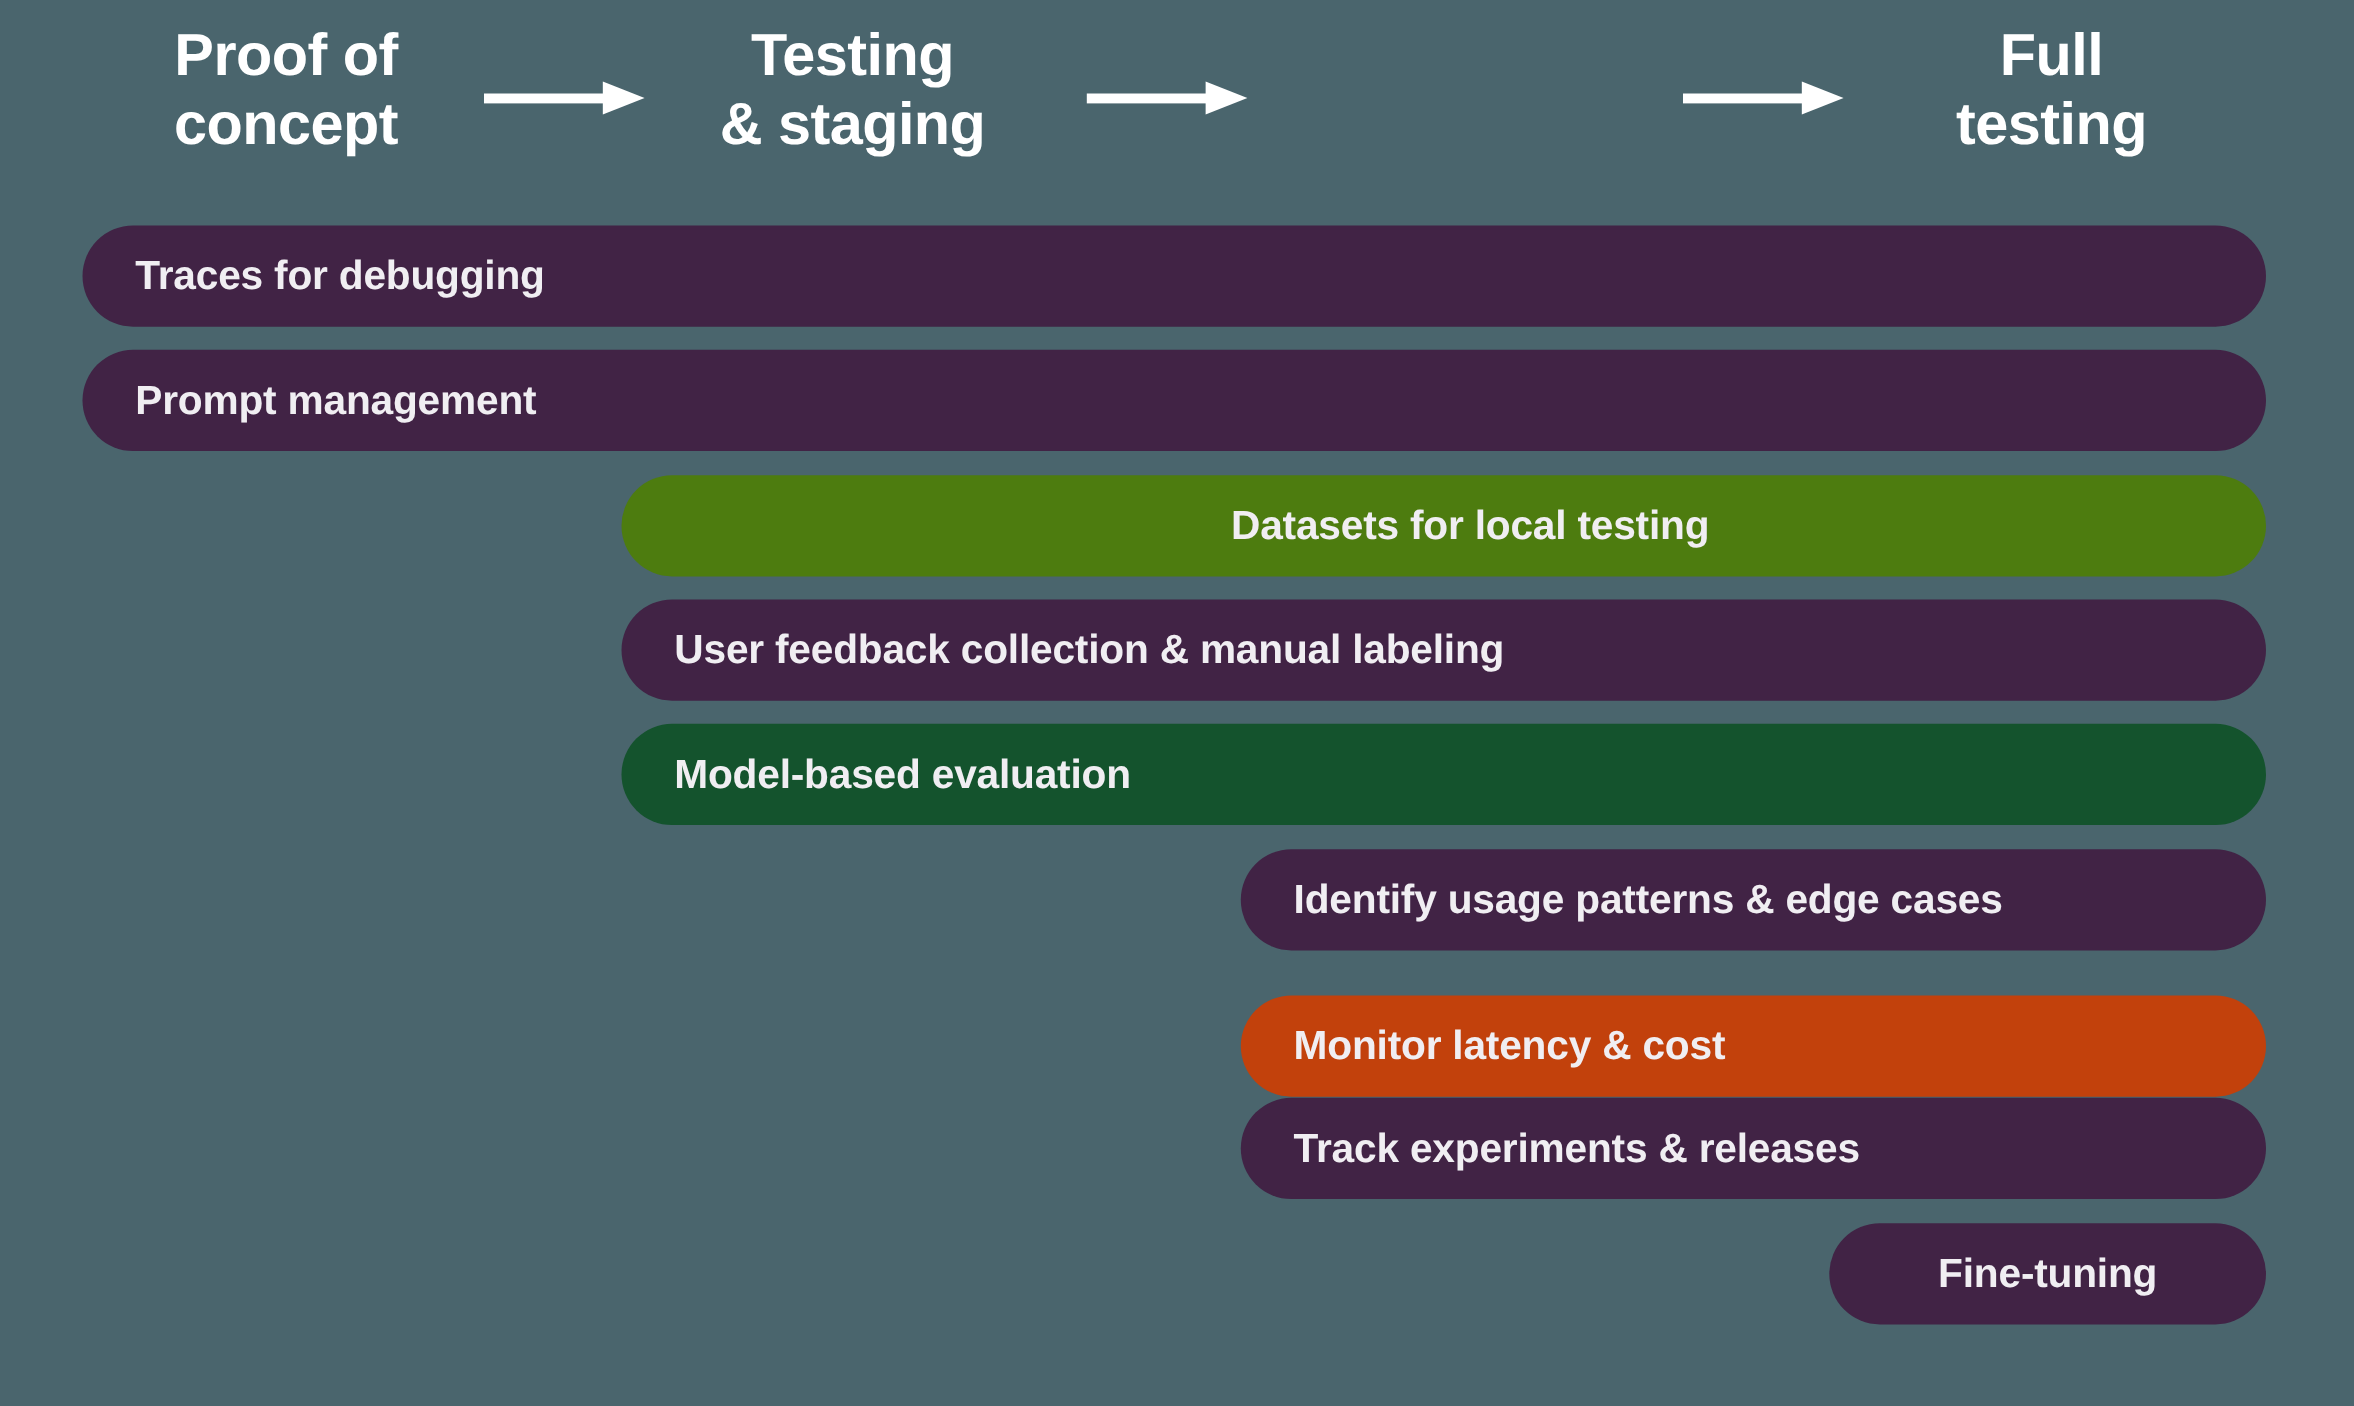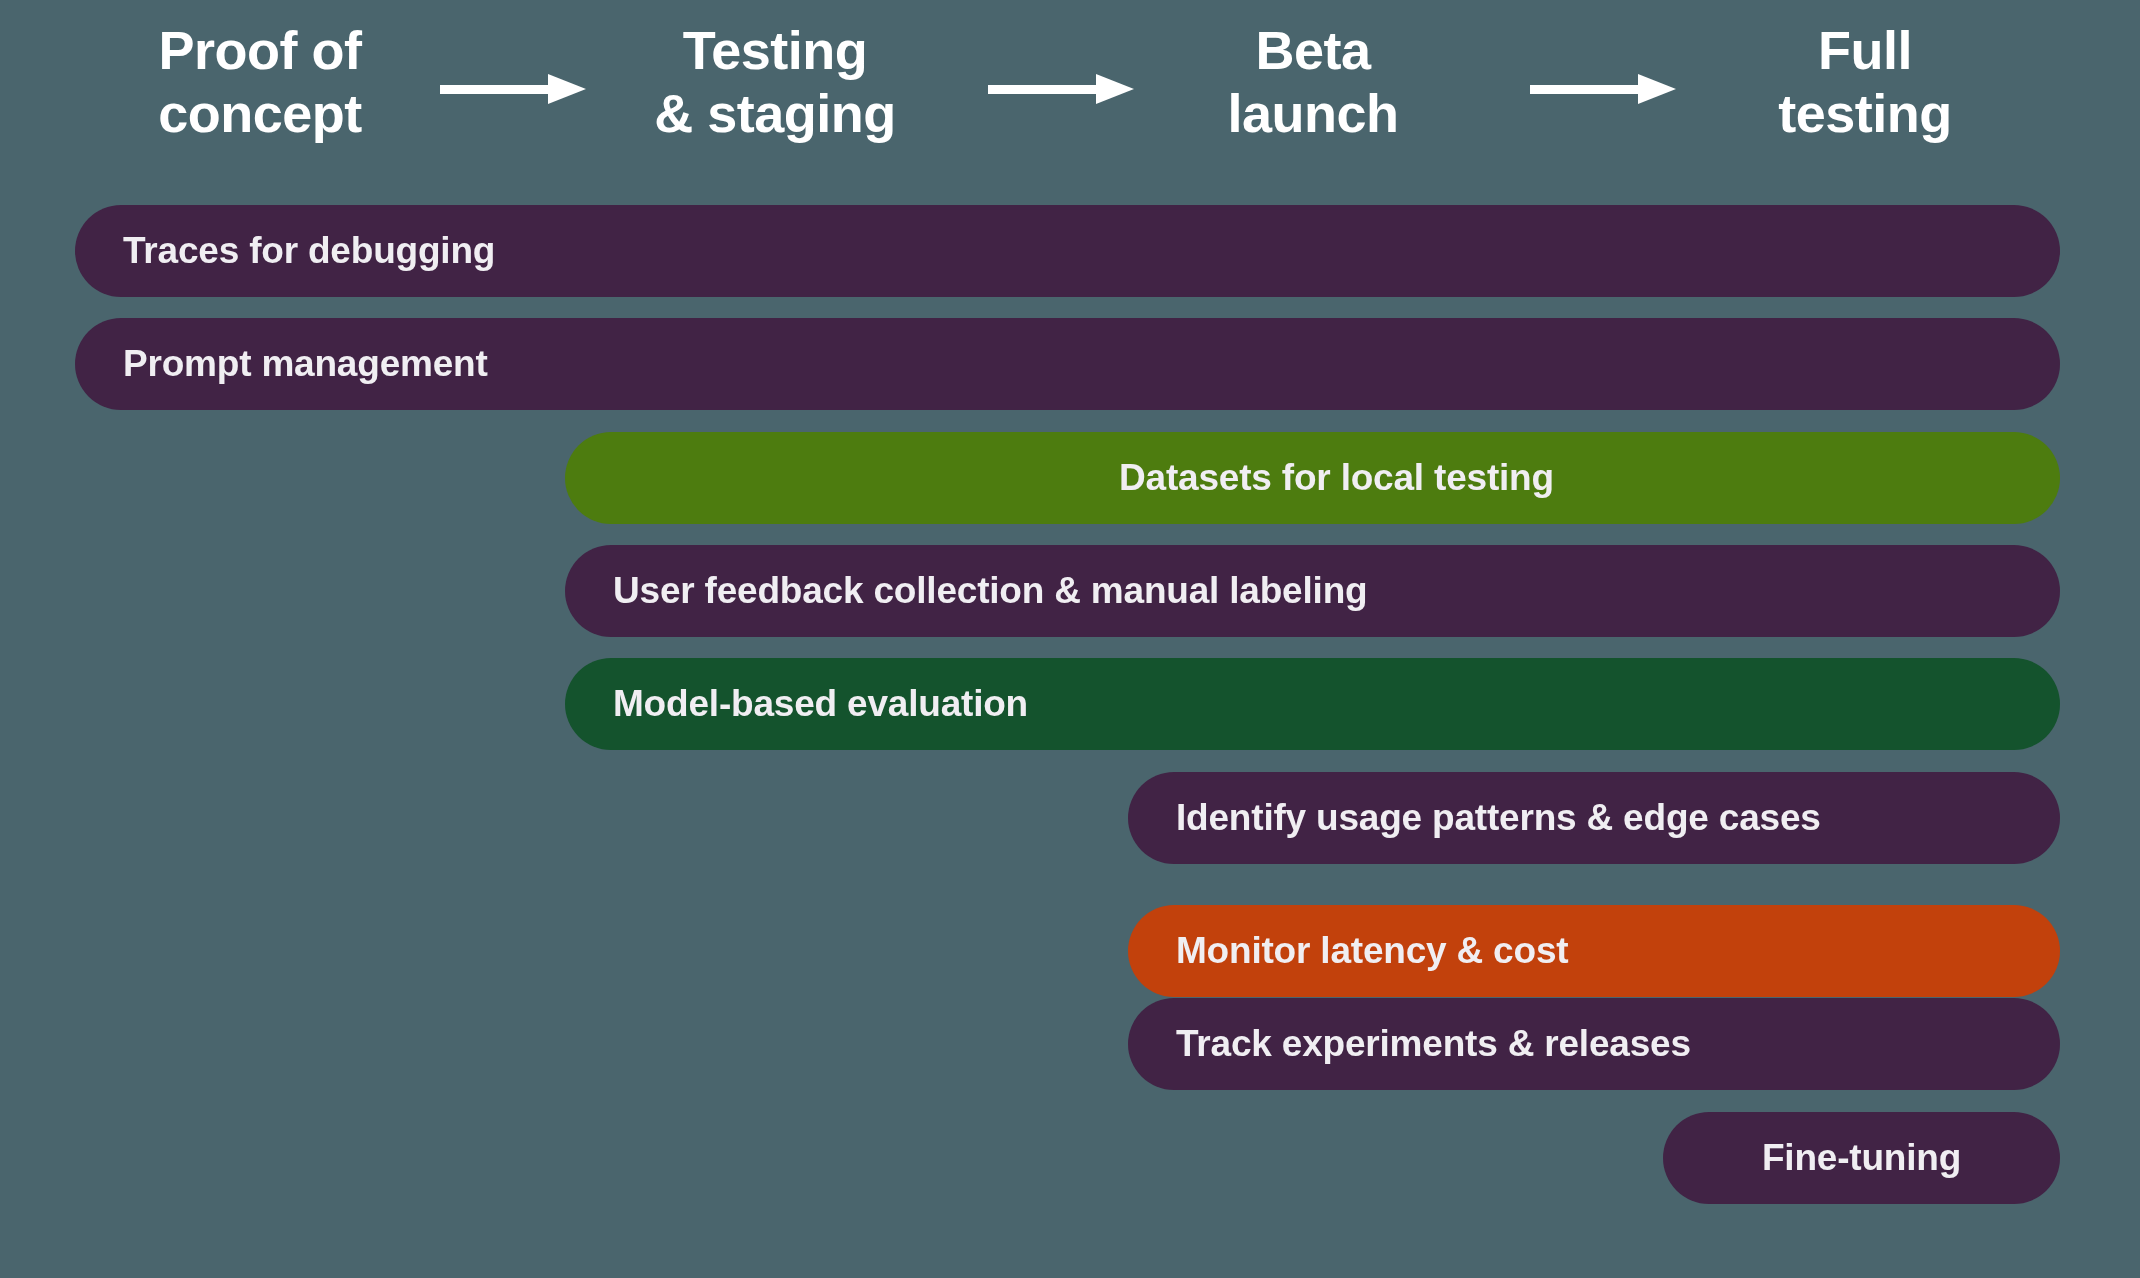--- a/index.html
+++ b/index.html
@@ -91,21 +91,20 @@
   .pill.align-center{ justify-content: center; padding: 0 40px; }
 </style>
 </head>
 <body>
 
 <div id="canvas">
 
   <div class="stage-header-row">
       <div class="stage-label" style="left: 95px; width: 330px;"><span class="ln">Proof of</span><span class="ln">concept</span></div>
       <div class="stage-label" style="left: 600px; width: 350px;"><span class="ln">Testing</span><span class="ln">&amp; staging</span></div>
-      <div class="stage-label" style="left: 1148px; width: 330px;"><span class="ln">Beta</span><span class="ln">launch</span></div>
       <div class="stage-label" style="left: 1700px; width: 330px;"><span class="ln">Full</span><span class="ln">testing</span></div>
       <div class="stage-arrow" style="left: 440px;">
         <div class="shaft"></div>
         <div class="head"></div>
       </div>
       <div class="stage-arrow" style="left: 988px;">
         <div class="shaft"></div>
         <div class="head"></div>
       </div>
       <div class="stage-arrow" style="left: 1530px;">

